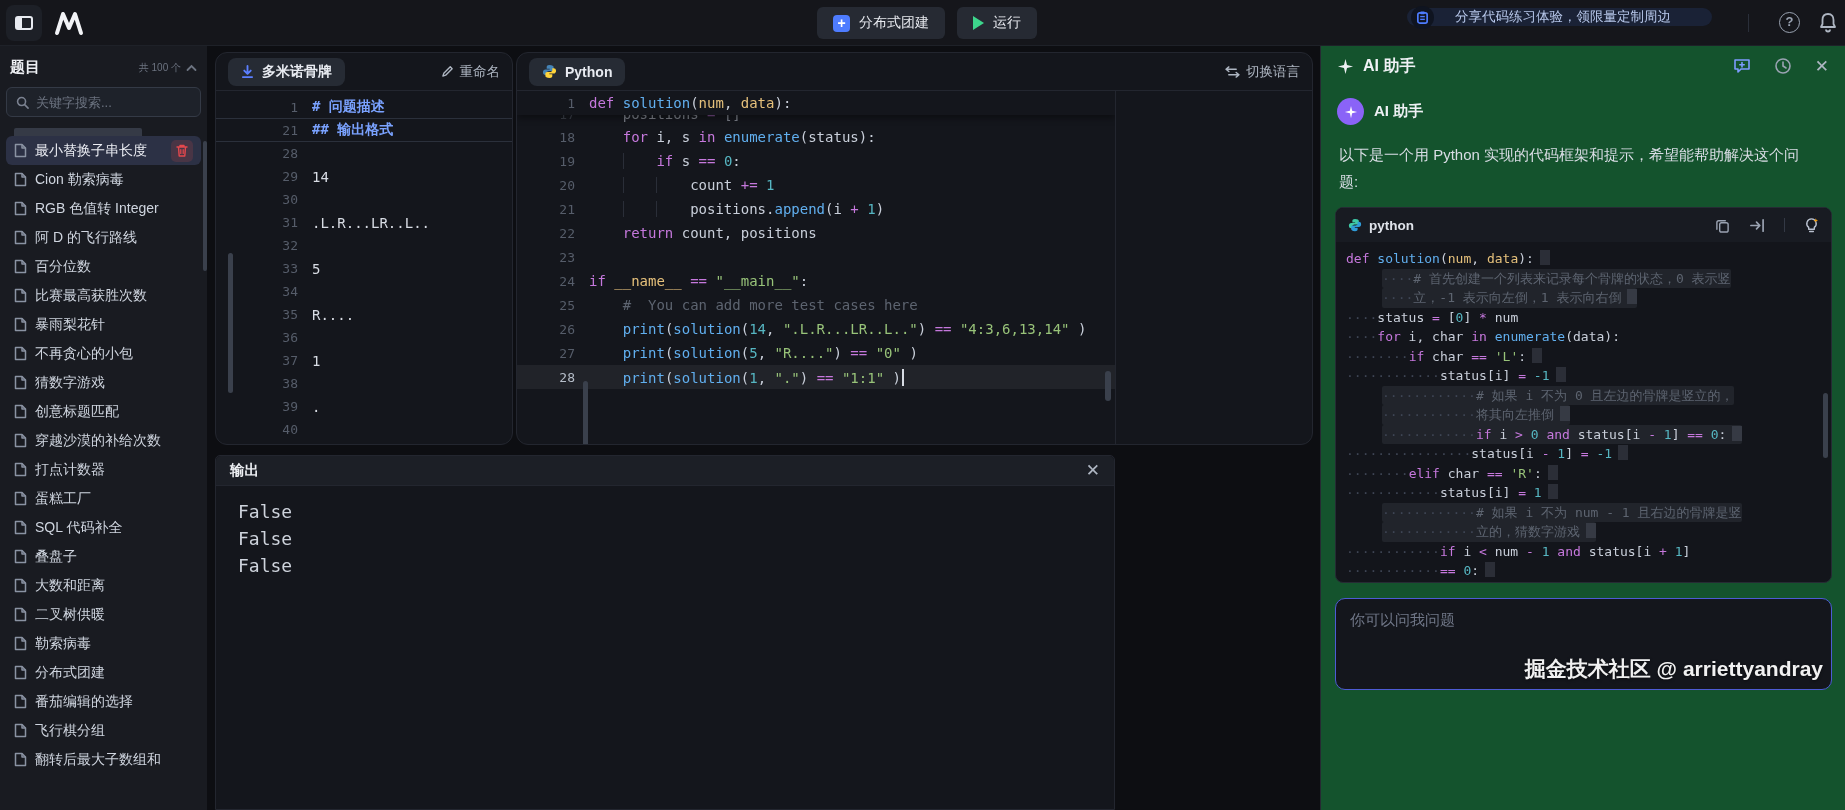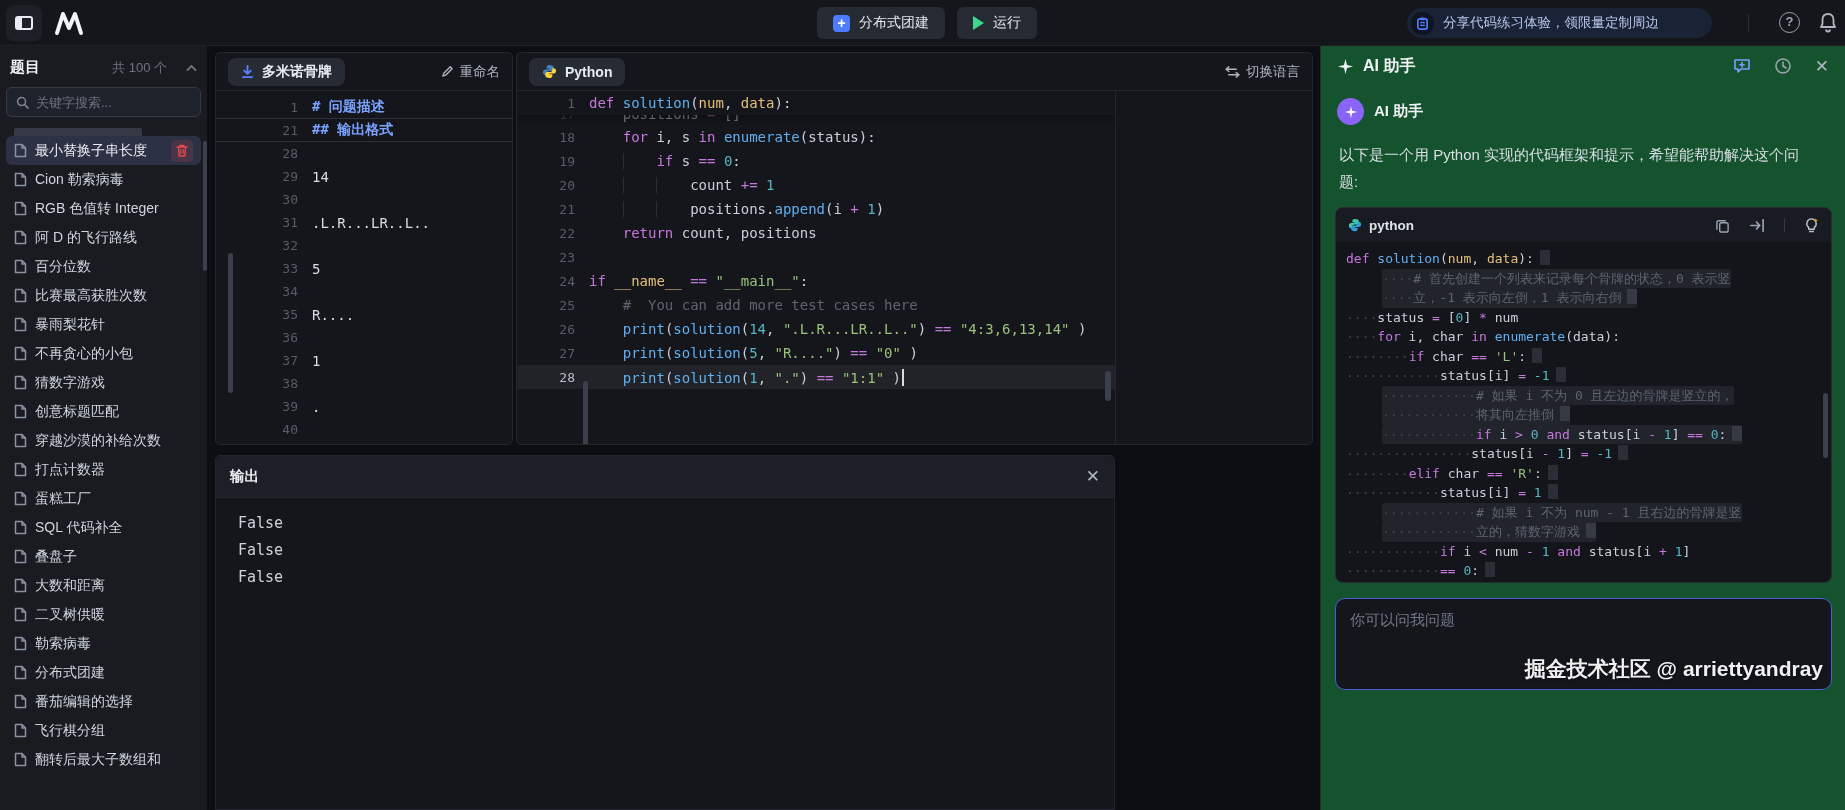--- a/index.html
+++ b/index.html
@@ -15,52 +15,52 @@
   #sidebar-toggle .glyph { width:18px; height:14px; border:2px solid #e8ebf1; border-radius:3px; position:relative; }
   #sidebar-toggle .glyph::before { content:""; position:absolute; left:0; top:0; bottom:0; width:5px; background:#e8ebf1; }
   #logo { position:absolute; left:52px; top:9px; }
   .center-btns { position:absolute; left:817px; top:7px; display:flex; gap:12px; }
   .tb-btn { height:32px; background:#262a33; border-radius:6px; display:flex; align-items:center; gap:9px;
     padding:0 16px; font-size:14px; color:#e6e8ee; cursor:pointer; }
   .plus-sq { width:17px; height:17px; background:#4e7cff; border-radius:4px; color:#fff; font-size:14px;
     line-height:16px; text-align:center; font-weight:bold; }
   .play-tri { width:0; height:0; border-left:11px solid #3dd68c; border-top:7px solid transparent;
     border-bottom:7px solid transparent; }
-  #banner { position:absolute; left:1407px; top:8px; width:305px; height:30px; background:#1a2236;
-    border-radius:15px; display:flex; align-items:center; gap:9px; padding:0 14px 0 4px; cursor:pointer; }
+  #banner { position:absolute; left:1407px; top:8px; width:305px; height:18px; background:#1a2236;
+    border-radius:15px; display:flex; align-items:center; gap:21px; padding:0 14px 0 4px; cursor:pointer; }
   #banner .bicon { width:23px; height:23px; border-radius:50%; background:#0f1420; display:flex;
     align-items:center; justify-content:center; }
   #banner .btxt { font-size:13.5px; color:#b7c7ea; white-space:nowrap; }
   #tb-divider { position:absolute; left:1748px; top:14px; width:1px; height:18px; background:#2a2f3a; }
   #help-btn { position:absolute; left:1779px; top:12px; width:21px; height:21px; border:1.6px solid #9aa3b2;
     border-radius:50%; color:#9aa3b2; font-size:13px; font-weight:bold; text-align:center; line-height:18px; cursor:pointer; }
   #bell-btn { position:absolute; left:1818px; top:11px; cursor:pointer; }
 
   
   #sidebar { position:absolute; left:0; top:46px; width:207px; bottom:0; background:#191b21; padding:8px 6px 0 6px; }
   #sb-head { display:flex; align-items:center; padding:4px 4px 10px 4px; }
   #sb-title { font-size:15px; font-weight:bold; color:#eef0f4; flex:1; }
-  #sb-count { font-size:13px; color:#6c7380; margin-right:19px; }
+  #sb-count { font-size:10px; color:#6c7380; margin-right:5px; }
   #search-box { height:30px; background:#1e222a; border:1px solid #343a46; border-radius:6px;
     display:flex; align-items:center; gap:7px; padding:0 9px; margin-bottom:8px; }
   #search-box input { background:transparent; border:none; outline:none; color:#cfd5df; font-size:13px; width:150px; }
   #search-box input::placeholder { color:#6c7380; }
   #problem-list { position:relative; }
   .sb-item { height:29px; display:flex; align-items:center; gap:8px; padding:0 8px; border-radius:6px;
     font-size:14px; color:#cfd5df; cursor:pointer; white-space:nowrap; }
   .sb-item.sel { background:#2c3145; color:#eceef4; }
   .sb-item .lbl { flex:1; overflow:hidden; text-overflow:ellipsis; }
   .sb-item.clip { height:11px; overflow:hidden; align-items:flex-end; opacity:.85; }
   .sb-item.clip .bar { width:128px; height:14px; background:#3a404d; border-radius:2px; margin-bottom:-6px; }
   .del-btn { width:22px; height:22px; border-radius:5px; background:rgba(229,72,77,.16);
     display:flex; align-items:center; justify-content:center; cursor:pointer; }
   #sb-scroll { position:absolute; right:0px; top:95px; width:4px; height:130px; background:#3a404c; border-radius:2px; }
 
   
-  .panel { position:absolute; background:#14161c; border:1px solid #23262f; border-radius:5px; }
+  .panel { position:absolute; background:#14161c; border:1px solid #23262f; border-radius:12px; }
   .panel-head { height:38px; border-bottom:1px solid #23262f; display:flex; align-items:center; padding:0 12px; }
   .tab { background:#262b34; border-radius:8px; height:28px; display:flex; align-items:center; gap:8px;
     padding:0 13px; font-weight:bold; font-size:14px; color:#e8ebf1; cursor:pointer; }
   .head-link { display:flex; align-items:center; gap:6px; font-size:13.5px; color:#aeb6c2; cursor:pointer; }
   .gut { width:72px; text-align:right; padding-right:14px; color:#565d6a; flex:none; font-size:13px; }
   .lc { white-space:pre; position:relative; }
   .ed-rows { padding-top:5px; }
   .md-row,.code-row { display:flex; align-items:center; height:23px; font-size:14px; }
   .code-row { height:24px; }
   .md-row .gut { width:96px; }
@@ -81,24 +81,24 @@
   
   #code-panel { left:516px; top:52px; width:797px; height:393px; }
   #code-panel .panel-head { justify-content:space-between; }
   #code-ed { position:absolute; left:0; top:38px; bottom:0; width:599px; border-right:1px solid #23262f; overflow:hidden; }
   #code-sticky { box-shadow:0 3px 7px rgba(0,0,0,.4); position:relative; z-index:2; background:#14161c; }
   #peek { height:10px; overflow:hidden; opacity:.55; }
   #peek .code-row { transform:translateY(-13px); }
 
   
   #output-panel { left:215px; top:455px; width:900px; height:355px; border-radius:5px 5px 0 0; }
-  #out-head { height:42px; background:#1c1f26; border-bottom:1px solid #23262f; display:flex;
+  #out-head { height:30px; background:#1c1f26; border-bottom:1px solid #23262f; display:flex;
     align-items:center; padding:0 14px; border-radius:5px 5px 0 0;gap:20px; }
   #out-title { font-size:14.5px; font-weight:bold; color:#eef0f4; flex:1; }
-  .out-line { font-size:15px; line-height:27px; color:#ced3dc; }
+  .out-line { font-size:18px; line-height:27px; color:#ced3dc; }
   #out-body { padding:12px 0 0 22px; }
   .xbtn { color:#aeb6c2; font-size:17px; cursor:pointer; line-height:1; }
 
   
   #ai-panel { position:absolute; left:1320px; top:46px; width:525px; bottom:0; background:#14532d;
     border-left:1px solid #262a33; }
   #ai-head { height:40px; display:flex; align-items:center; padding:0 16px; gap:9px; }
   #ai-title { font-size:16px; font-weight:bold; color:#f0f2f6; flex:1; }
   .ai-hicon { margin-left:14px; cursor:pointer; display:flex; }
   #ai-sender { display:flex; align-items:center; gap:10px; padding:12px 16px 2px 16px; }

